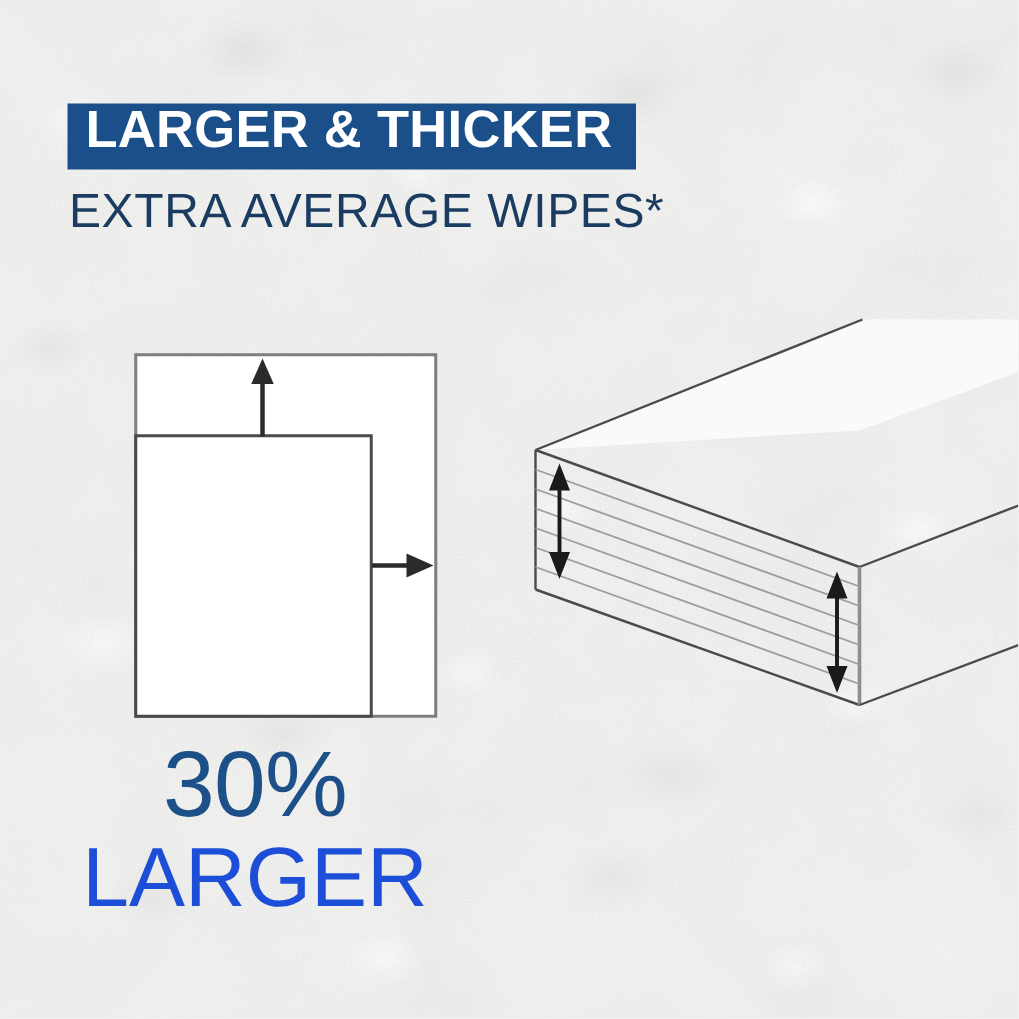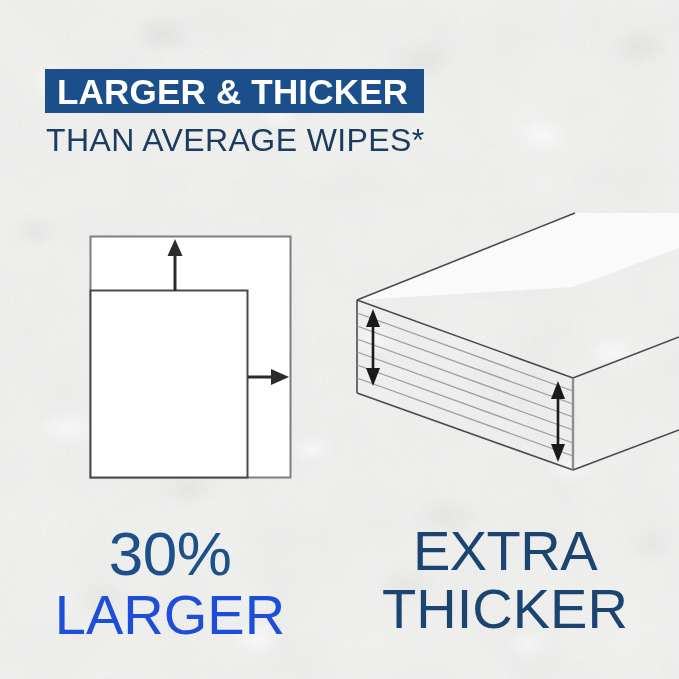--- a/index.html
+++ b/index.html
@@ -62,21 +62,20 @@
 
   
   .headline-banner {
     position: absolute;
     left: 45px;
     top: 69px;
     width: 379px;
     height: 44px;
     background: #1b4f8a;
     display: flex;
-    align-items: center;
     box-sizing: border-box;
     padding-left: 12px;
   }
   .headline-banner-text {
     color: #ffffff;
     font-size: 35px;
     font-weight: bold;
     letter-spacing: 0.2px;
     line-height: 1;
     white-space: nowrap;
@@ -113,21 +112,20 @@
   .stat-right { left: 345px; top: 492px; width: 320px; }
 
   .stat-primary {
     font-size: 62px;
     font-weight: normal;
     line-height: 1.02;
     letter-spacing: -0.5px;
     color: #1d5089;
     white-space: nowrap;
     font-family: "Liberation Sans", sans-serif;
-    margin-top: 30px;
   }
   .stat-secondary {
     font-size: 56px;
     font-weight: normal;
     line-height: 1.08;
     letter-spacing: 0px;
     color: #1d4ed8;
     white-space: nowrap;
     font-family: "Liberation Sans", sans-serif;
   }
@@ -169,21 +167,21 @@
       </filter>
     </defs>
     <rect width="679" height="679" filter="url(#fabricBlobs)" fill="#ffffff"></rect>
     <rect width="679" height="679" filter="url(#fabricNoise)" fill="#ffffff"></rect>
   </svg>
 
   <div class="headline-banner">
     <span class="headline-banner-text">LARGER &amp; THICKER</span>
   </div>
 
-  <div class="subheadline">THAN AVERAGE WIPES*</div>
+  <div class="subheadline">EXTRA AVERAGE WIPES*</div>
 
   <div class="diagram-left">
     <svg width="340" height="679" viewBox="0 0 340 679" aria-hidden="true">
       <g>
 
         <rect x="90.5" y="236.5" width="200" height="241" fill="#ffffff" stroke="#7e7e7e" stroke-width="2"></rect>
 
         <rect x="90.5" y="290.5" width="157" height="187" fill="#ffffff" stroke="#4a4a4a" stroke-width="2"></rect>
 
         <g>
@@ -241,19 +239,15 @@
         </g>
       </g>
     </svg>
   </div>
 
   <div class="stat-block stat-left">
     <div class="stat-primary">30%</div>
     <div class="stat-secondary">LARGER</div>
   </div>
 
-  <div class="stat-block stat-right">
-    <div class="stat-primary">EXTRA</div>
-    <div class="stat-secondary">THICKER</div>
-  </div>
 
 
 </div>
 
 </body></html>

